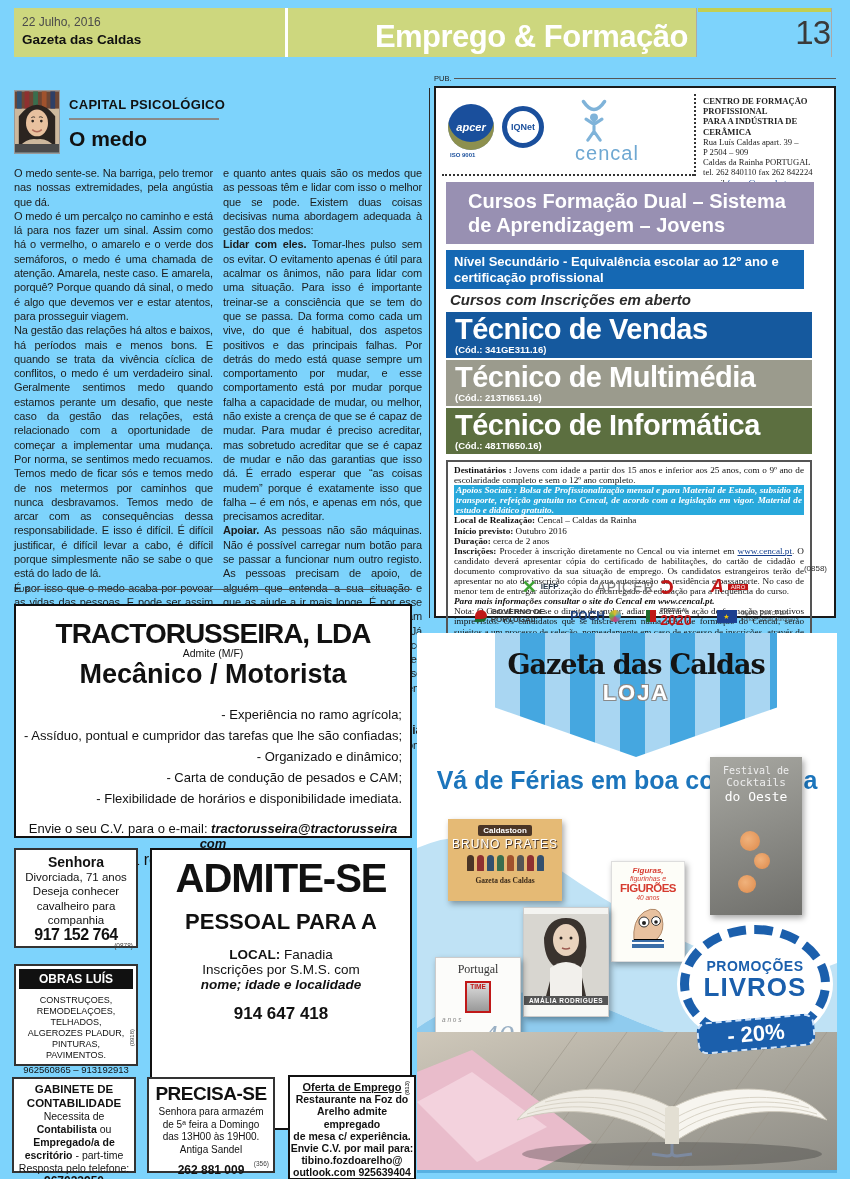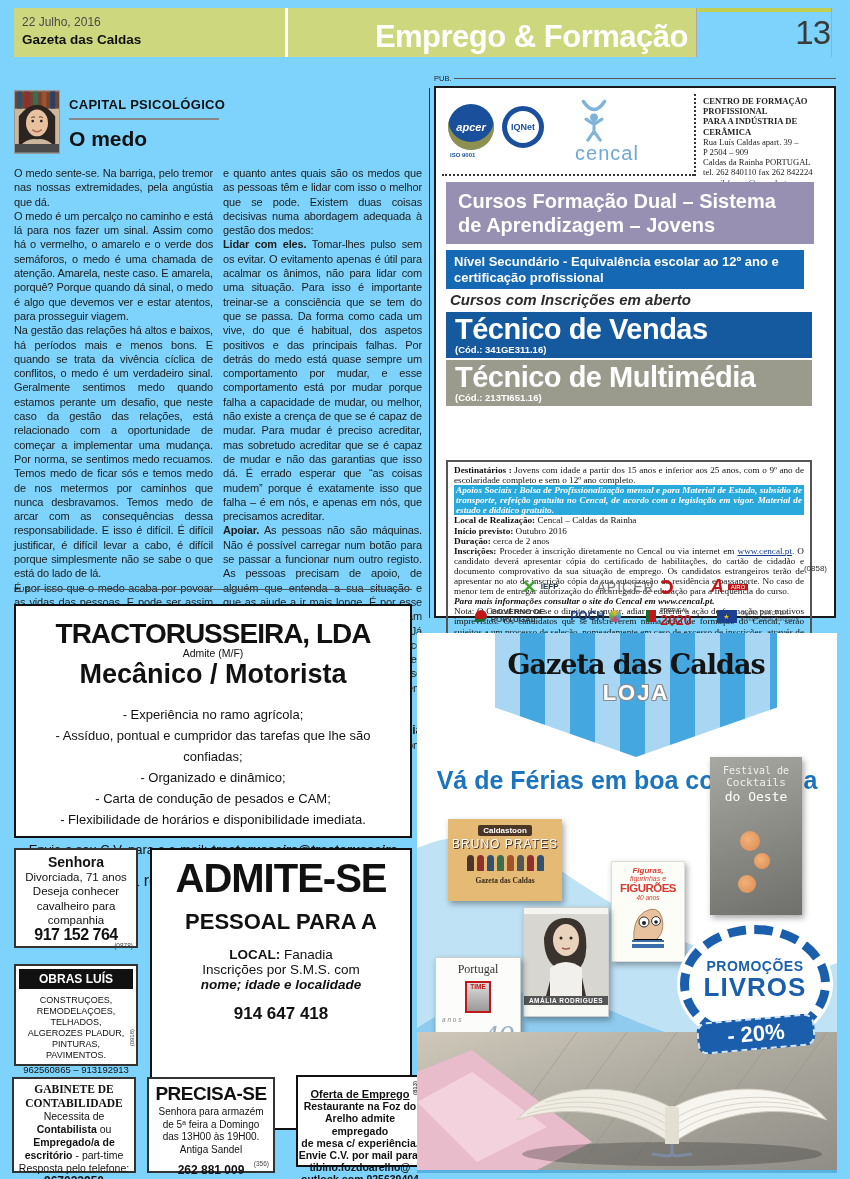--- a/index.html
+++ b/index.html
@@ -42,21 +42,21 @@
   .clogos { width:252px; position:relative; border-bottom:2px dotted #333; }
   .badge-circ { position:absolute; border-radius:50%; color:#fff; font-weight:bold; display:flex; align-items:center; justify-content:center; }
   .apcer { left:6px; top:10px; width:46px; height:46px; background:#1a4f9c; font-size:11px; font-style:italic; box-shadow:inset 0 -8px 0 rgba(255,210,0,.5); }
   .iqnet { left:60px; top:12px; width:42px; height:42px; background:#fff; border:5px solid #1a4f9c; color:#1a4f9c; font-size:9px; }
   .iso { position:absolute; left:8px; top:58px; font-size:6px; color:#1a4f9c; font-weight:bold; }
   .cfig { position:absolute; left:132px; top:4px; width:40px; height:44px; }
   .cword { position:absolute; left:110px; top:48px; width:110px; text-align:center; font-size:20px; color:#6FA8D2; letter-spacing:1px; }
   .caddr { flex:1; border-left:2px dotted #333; padding:2px 0 0 7px; font-family:"Liberation Serif", serif; font-size:8.6px; line-height:10.2px; color:#222; }
   .caddr .b2 { font-weight:bold; }
   .caddr a, .ulink { color:#123d8c; text-decoration:underline; }
-  .cb1 { position:absolute; left:10px; top:94px; width:368px; background:#9890B2; color:#fff; font-weight:bold; font-size:20px; line-height:24px; padding:7px 12px; }
+  .cb1 { position:absolute; left:10px; top:94px; width:368px; background:#9890B2; color:#fff; font-weight:bold; font-size:20px; line-height:24px; padding:7px 22px; }
   .cb2 { position:absolute; left:10px; top:162px; width:358px; background:#1568B3; color:#fff; font-weight:bold; font-size:13px; line-height:15.5px; padding:4px 8px; }
   .copen { position:absolute; left:14px; top:203px; font-size:15px; font-weight:bold; font-style:italic; color:#2b2b2b; }
   .course { position:absolute; left:10px; width:366px; color:#fff; padding:1px 9px 3px; }
   .course .cn { font-size:29px; font-weight:bold; line-height:32px; letter-spacing:-0.5px; }
   .course .cc { font-size:9.5px; font-weight:bold; line-height:10px; }
   .crs0 { top:224px; background:#15599E; } .crs1 { top:272px; background:#9B9B8D; } .crs2 { top:320px; background:#5C6F40; }
   .cdetails { position:absolute; left:10px; top:372px; width:366px; border:2px solid #555; padding:3px 6px; font-family:"Liberation Serif", serif; font-size:9.2px; line-height:10.1px; color:#111; text-align:justify; }
   .cdetails .lb { font-weight:bold; }
   .capoios { background:#29A9DC; color:#fff; font-weight:bold; font-style:italic; padding:0 2px; }
   .cinfo { font-weight:bold; font-style:italic; }
@@ -78,21 +78,21 @@
   .p2020-t { font-size:14px; font-weight:bold; color:#C01818; line-height:12px; }
   .p2020-s { font-size:5px; color:#444; font-weight:bold; }
   .ue-f { width:20px; height:13px; background:#1d3f8f; color:#f4c400; font-size:7px; text-align:center; line-height:13px; letter-spacing:1px; }
   .ue-t { font-size:5.5px; color:#555; line-height:6px; }
 
   
   .tract { position:absolute; left:14px; top:604px; width:398px; height:234px; border:2px solid #111; background:#fff; text-align:center; color:#111; }
   .t-title { margin-top:12px; font-size:28px; font-weight:bold; letter-spacing:-1px; }
   .t-adm { font-size:10.5px; margin-top:-3px; }
   .t-role { font-size:27px; font-weight:bold; margin-top:0; }
-  .t-list { text-align:center; padding:14px 16px 0; font-size:13px; line-height:21px; }
+  .t-list { text-align:right; padding:14px 8px 0; font-size:13px; line-height:21px; }
   .t-cv { margin-top:12px; font-size:13px; }
   .t-cv .em { font-weight:bold; font-style:italic; }
   .t-ref .rf { font-weight:bold; }
 
   
   .box { position:absolute; background:#fff; color:#111; }
   .senhora { left:14px; top:848px; width:124px; height:100px; border:2px solid #333; text-align:center; font-size:11.5px; line-height:14.5px; padding-top:5px; }
   .senhora .tt { font-weight:bold; font-size:14px; }
   .senhora .ph { font-weight:bold; font-size:16px; letter-spacing:-0.5px; }
   .adref { font-size:6.5px; color:#444; }
@@ -105,29 +105,29 @@
   .rotref { position:absolute; right:1px; bottom:18px; font-size:6px; color:#444; writing-mode:vertical-rl; transform:rotate(180deg); }
   .admitese { left:150px; top:848px; width:262px; height:282px; border:2px solid #111; text-align:center; }
   .admitese .tt { font-size:40px; font-weight:bold; letter-spacing:-1px; margin-top:6px; }
   .admitese .s1 { font-size:22px; font-weight:bold; line-height:26px; margin-top:8px; }
   .admitese .loc { font-size:13.5px; margin-top:12px; }
   .admitese .loc .lb { font-weight:bold; }
   .admitese .l2 { font-size:13.5px; }
   .admitese .l3 { font-size:13.5px; font-weight:bold; font-style:italic; }
   .admitese .ph { font-size:17px; font-weight:bold; margin-top:12px; }
   .gabinete { left:12px; top:1077px; width:124px; height:96px; border:2px solid #333; text-align:center; font-size:10.5px; line-height:13px; padding-top:4px; }
-  .gabinete .tt { font-weight:bold; font-size:11.5px; line-height:13.5px;font-family:Liberation Serif, serif; }
+  .gabinete .tt { font-weight:bold; font-size:11.5px; line-height:13.5px; }
   .gabinete .bb { font-weight:bold; }
   .gabinete .ph { font-weight:bold; font-size:12px; }
   .precisa { left:147px; top:1077px; width:128px; height:96px; border:2px solid #333; text-align:center; padding-top:4px; }
   .precisa .tt { font-size:19px; font-weight:bold; letter-spacing:-0.5px; }
   .precisa .bd { font-size:10px; line-height:12.5px; margin-top:1px; }
   .precisa .ph { font-size:12px; font-weight:bold; margin-top:7px; }
   .precisa .adref { position:absolute; right:4px; bottom:4px; }
-  .oferta { left:296px; top:1075px; width:128px; height:92px; border:2.5px solid #111; text-align:center; font-weight:bold; font-size:10.5px; line-height:12.2px; padding-top:11px; }
+  .oferta { left:288px; top:1075px; width:128px; height:105px; border:2.5px solid #111; text-align:center; font-weight:bold; font-size:10.5px; line-height:12.2px; padding-top:4px; }
   .oferta .tt { text-decoration:underline; font-size:11px; }
   .oferta .rotref { bottom:auto; top:4px; }
 
   
   .loja { position:absolute; left:417px; top:633px; width:420px; height:540px; background:#fff; border-bottom:3px solid #57B1E2; overflow:hidden; }
   .loja .wave { position:absolute; left:0; top:0; width:420px; height:540px; z-index:0; }
   .pennant { position:absolute; left:78px; top:0; width:282px; height:124px; z-index:2; background:repeating-linear-gradient(90deg,#A9D6F2 0 25px,#45A7E0 25px 50px); clip-path:polygon(0 0,100% 0,100% 60%,50% 100%,0 60%); text-align:center; }
   .masthead { font-family:"DejaVu Serif", serif; font-weight:bold; font-size:27px; color:#141414; margin-top:16px; letter-spacing:-1px; }
   .lojaword { font-size:22px; font-weight:bold; color:#fff; letter-spacing:2px; text-shadow:1px 1px 0 #8a8a8a,-1px -1px 0 #8a8a8a,1px -1px 0 #8a8a8a,-1px 1px 0 #8a8a8a; }
   .tagline { position:absolute; left:0; top:133px; width:100%; text-align:center; font-size:25px; font-weight:bold; color:#1C75BC; z-index:2; }
@@ -252,20 +252,24 @@
     <div class="cb2">Nível Secundário - Equivalência escolar ao 12º ano e certificação profissional</div>
     <div class="copen">Cursos com Inscrições em aberto</div>
     <div class="course crs0">
       <div class="cn">Técnico de Vendas</div>
       <div class="cc">(Cód.: 341GE311.16)</div>
     </div>
     <div class="course crs1">
       <div class="cn">Técnico de Multimédia</div>
       <div class="cc">(Cód.: 213TI651.16)</div>
     </div>
+    <div class="course crs2">
+      <div class="cn">Técnico de Informática</div>
+      <div class="cc">(Cód.: 481TI650.16)</div>
+    </div>
     <div class="cdetails">
       <div><span class="lb">Destinatários :</span><span> Jovens com idade a partir dos 15 anos e inferior aos 25 anos, com o 9º ano de escolaridade completo e sem o 12º ano completo.</span></div>
       <div class="capoios"><span class="lb">Apoios Sociais :</span><span> Bolsa de Profissionalização mensal e para Material de Estudo, subsídio de transporte, refeição gratuita no Cencal, de acordo com a legislação em vigor. Material de estudo e didático gratuito.</span></div>
       <div><span class="lb">Local de Realização:</span><span> Cencal – Caldas da Rainha</span></div>
       <div><span class="lb">Início previsto:</span><span> Outubro 2016</span></div>
       <div><span class="lb">Duração:</span><span> cerca de 2 anos</span></div>
       <div><span class="lb">Inscrições:</span><span> Proceder à inscrição diretamente no Cencal ou via internet em </span><span class="ulink">www.cencal.pt</span><span>. O candidato deverá apresentar cópia do certificado de habilitações, do cartão de cidadão e documento comprovativo da sua situação de emprego. Os candidatos estrangeiros terão de apresentar no ato de inscrição cópia da sua autorização de residência e passaporte. No caso de menor tem de entregar autorização do encarregado de educação para a frequência do curso.</span></div>
       <div class="cinfo">Para mais informações consultar o site do Cencal em www.cencal.pt.</div>
       <div>Nota: O Cencal reserva-se o direito de anular, adiar ou alterar a ação de formação por motivos imprevistos. Os candidatos que se inscreverem numa ação de formação do Cencal, serão sujeitos a um processo de seleção, nomeadamente em caso de excesso de inscrições, através de critérios internos em vigor neste Centro de Formação.</div>
     </div>

